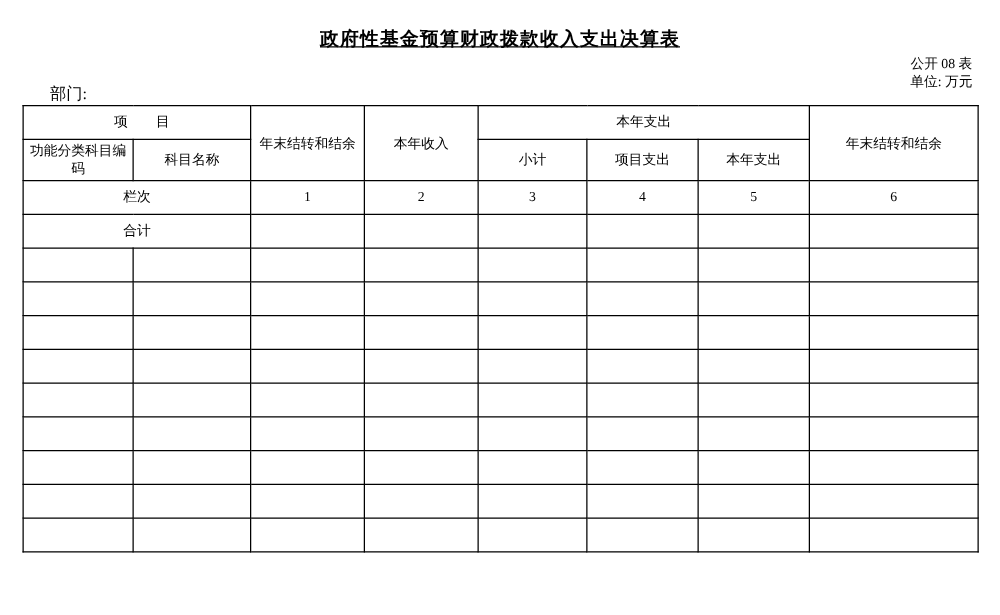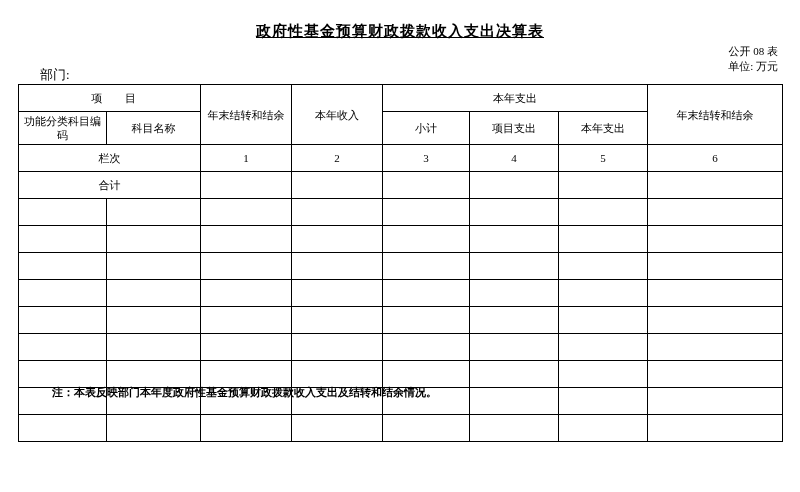--- a/index.html
+++ b/index.html
@@ -30,21 +30,21 @@
     font-size: 15px;
     font-weight: bold;
     letter-spacing: 1px;
     text-decoration: underline;
     font-family: "Liberation Serif", serif;
   }
   .meta-right {
     position: absolute;
     right: 22px;
     top: 44px;
-    text-align: right;
+    text-align: center;
     font-size: 11px;
     line-height: 15px;
     font-family: "Liberation Serif", serif;
   }
   .meta-left {
     position: absolute;
     left: 40px;
     top: 66px;
     font-size: 13px;
     font-family: "Liberation Serif", serif;
@@ -237,14 +237,13 @@
         <td class="rowline"></td>
         <td class="rowline"></td>
         <td class="rowline"></td>
         <td class="rowline"></td>
         <td class="rowline"></td>
         <td class="rowline"></td>
       </tr>
     </tbody>
   </table>
 
-  <div class="note">注：本表反映部门本年度政府性基金预算财政拨款收入支出及结转和结余情况。</div>
 </div>
 
 </body></html>

